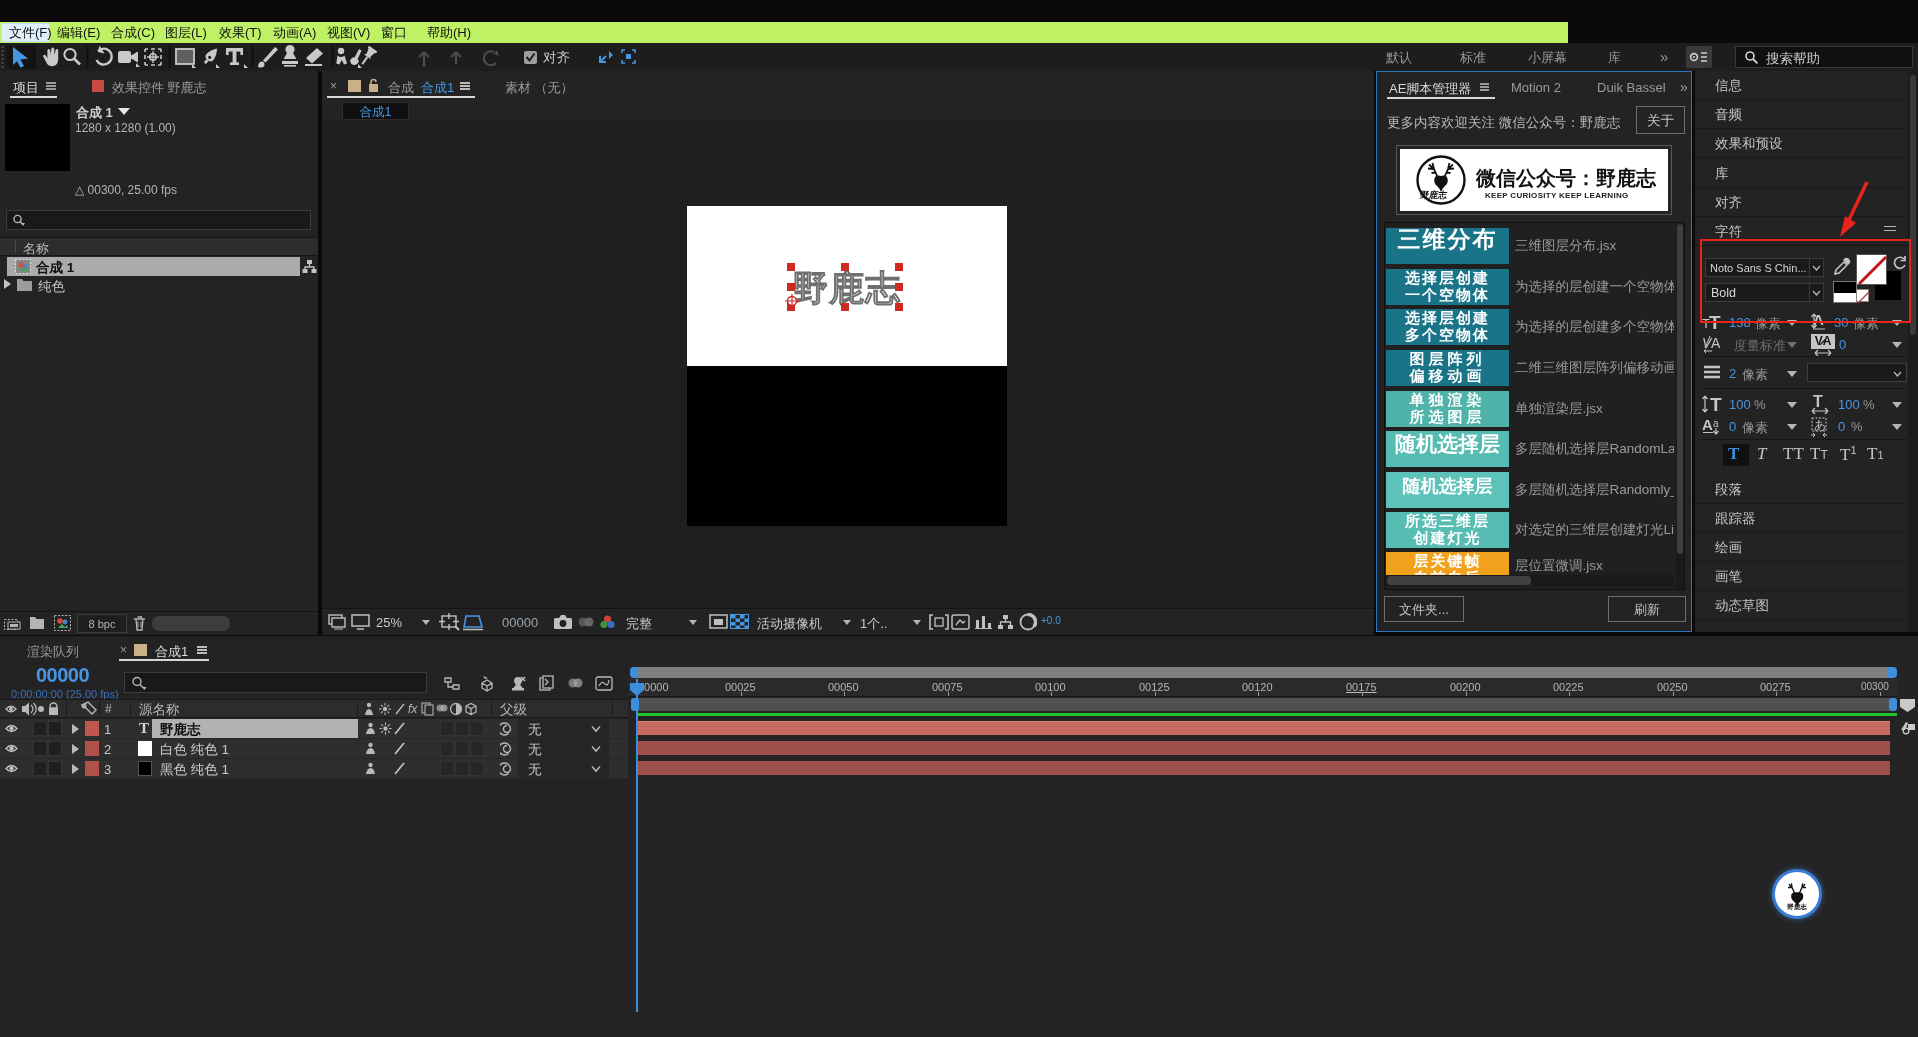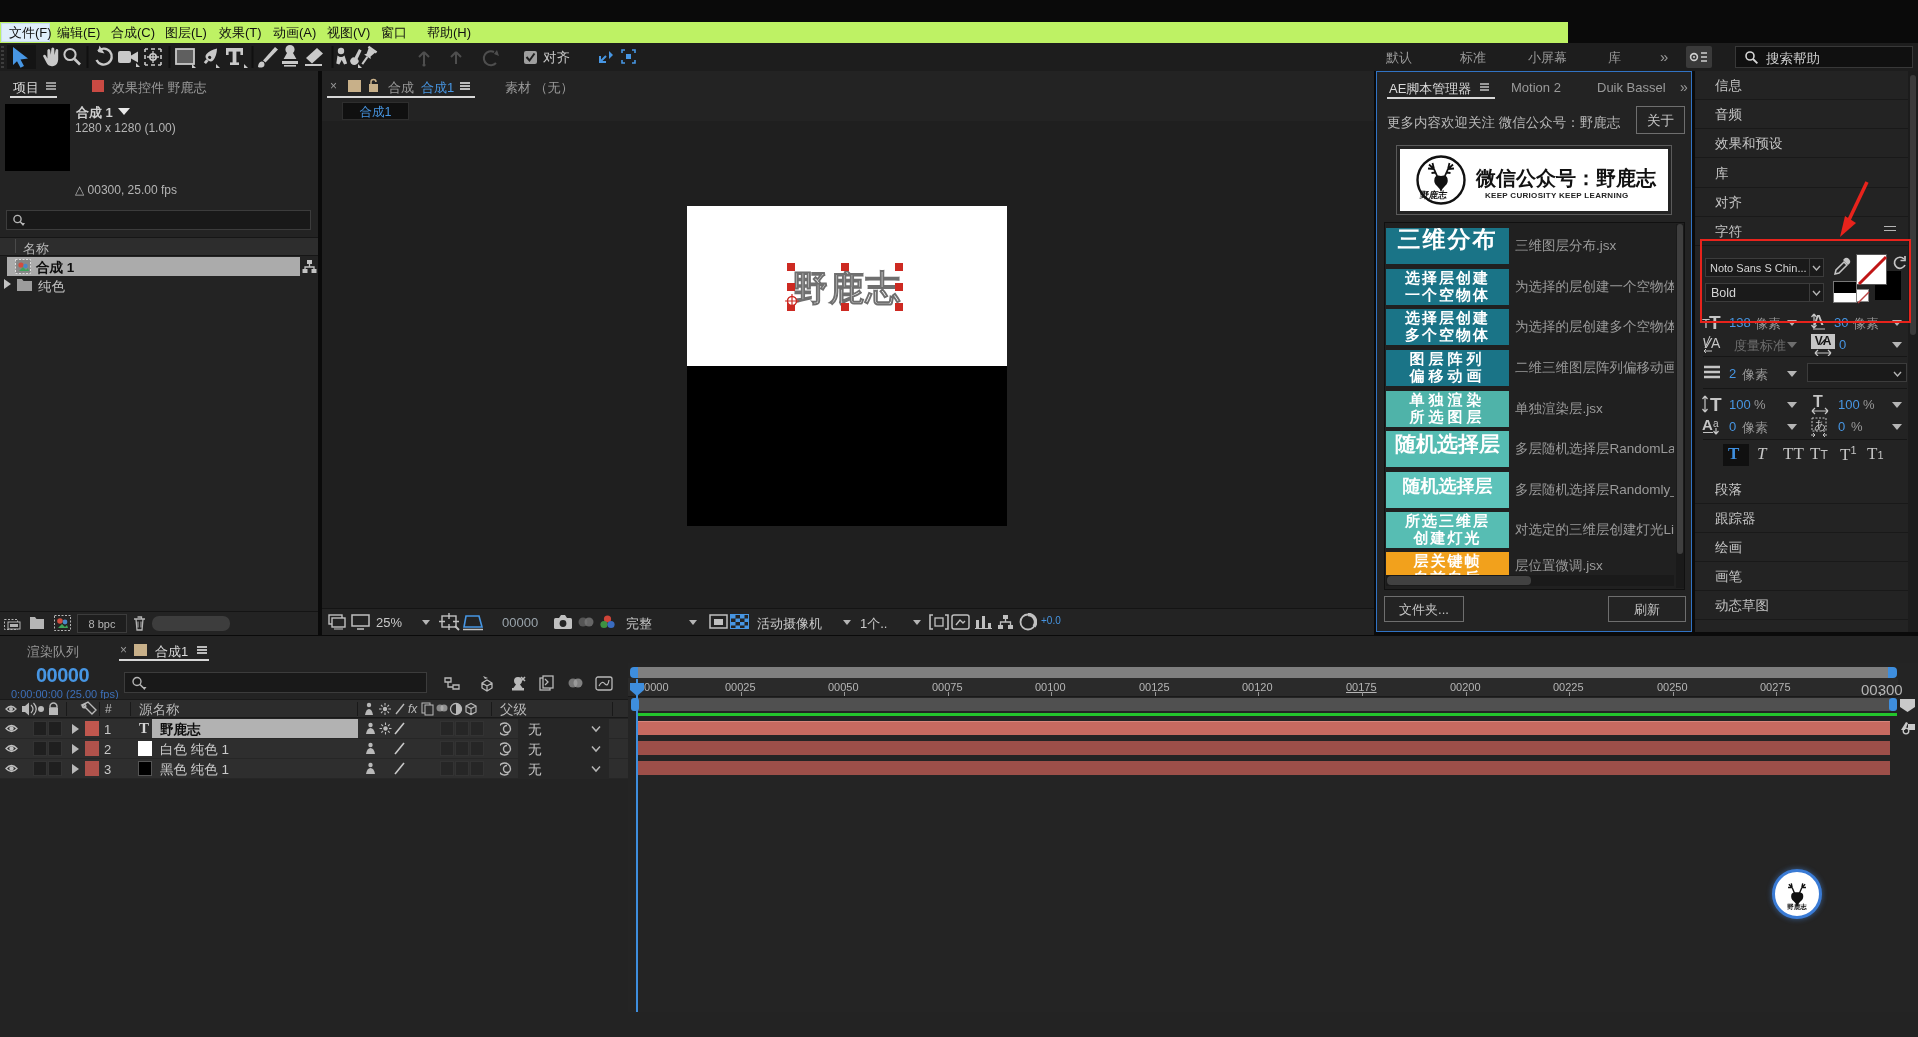--- a/index.html
+++ b/index.html
@@ -823,21 +823,21 @@
 <div style="position:absolute;left:718px;top:3px;font-size:11px;color:#b5b5b5;text-decoration:underline;">00175</div>
 <div style="position:absolute;left:734px;top:14px;width:1px;height:4px;background:#9a9a9a;"></div>
 <div style="position:absolute;left:822px;top:3px;font-size:11px;color:#b5b5b5;">00200</div>
 <div style="position:absolute;left:838px;top:14px;width:1px;height:4px;background:#9a9a9a;"></div>
 <div style="position:absolute;left:925px;top:3px;font-size:11px;color:#b5b5b5;">00225</div>
 <div style="position:absolute;left:941px;top:14px;width:1px;height:4px;background:#9a9a9a;"></div>
 <div style="position:absolute;left:1029px;top:3px;font-size:11px;color:#b5b5b5;">00250</div>
 <div style="position:absolute;left:1045px;top:14px;width:1px;height:4px;background:#9a9a9a;"></div>
 <div style="position:absolute;left:1132px;top:3px;font-size:11px;color:#b5b5b5;">00275</div>
 <div style="position:absolute;left:1148px;top:14px;width:1px;height:4px;background:#9a9a9a;"></div>
-<div style="position:absolute;left:1233px;top:3px;font-size:15px;color:#b5b5b5;">00300</div>
+<div style="position:absolute;left:1233px;top:3px;font-size:10px;color:#b5b5b5;">00300</div>
 <div style="position:absolute;left:1252px;top:14px;width:1px;height:4px;background:#9a9a9a;"></div>
 </div>
 
     <div class="abs" style="left:637px;top:62px;width:1253px;height:13px;background:#505050;"></div>
     <div class="abs" style="left:631px;top:62px;width:8px;height:13px;background:#3e8ede;border-radius:3px;"></div>
     <div class="abs" style="left:1889px;top:62px;width:8px;height:13px;background:#3e8ede;border-radius:3px;"></div>
 
     <div class="abs" style="left:637px;top:77px;width:1260px;height:3px;background:#23c52c;"></div>
 
     <div class="abs" style="left:637px;top:85px;width:1253px;height:14px;background:#c76a60;border-top:1px solid #d8857c;"></div>

